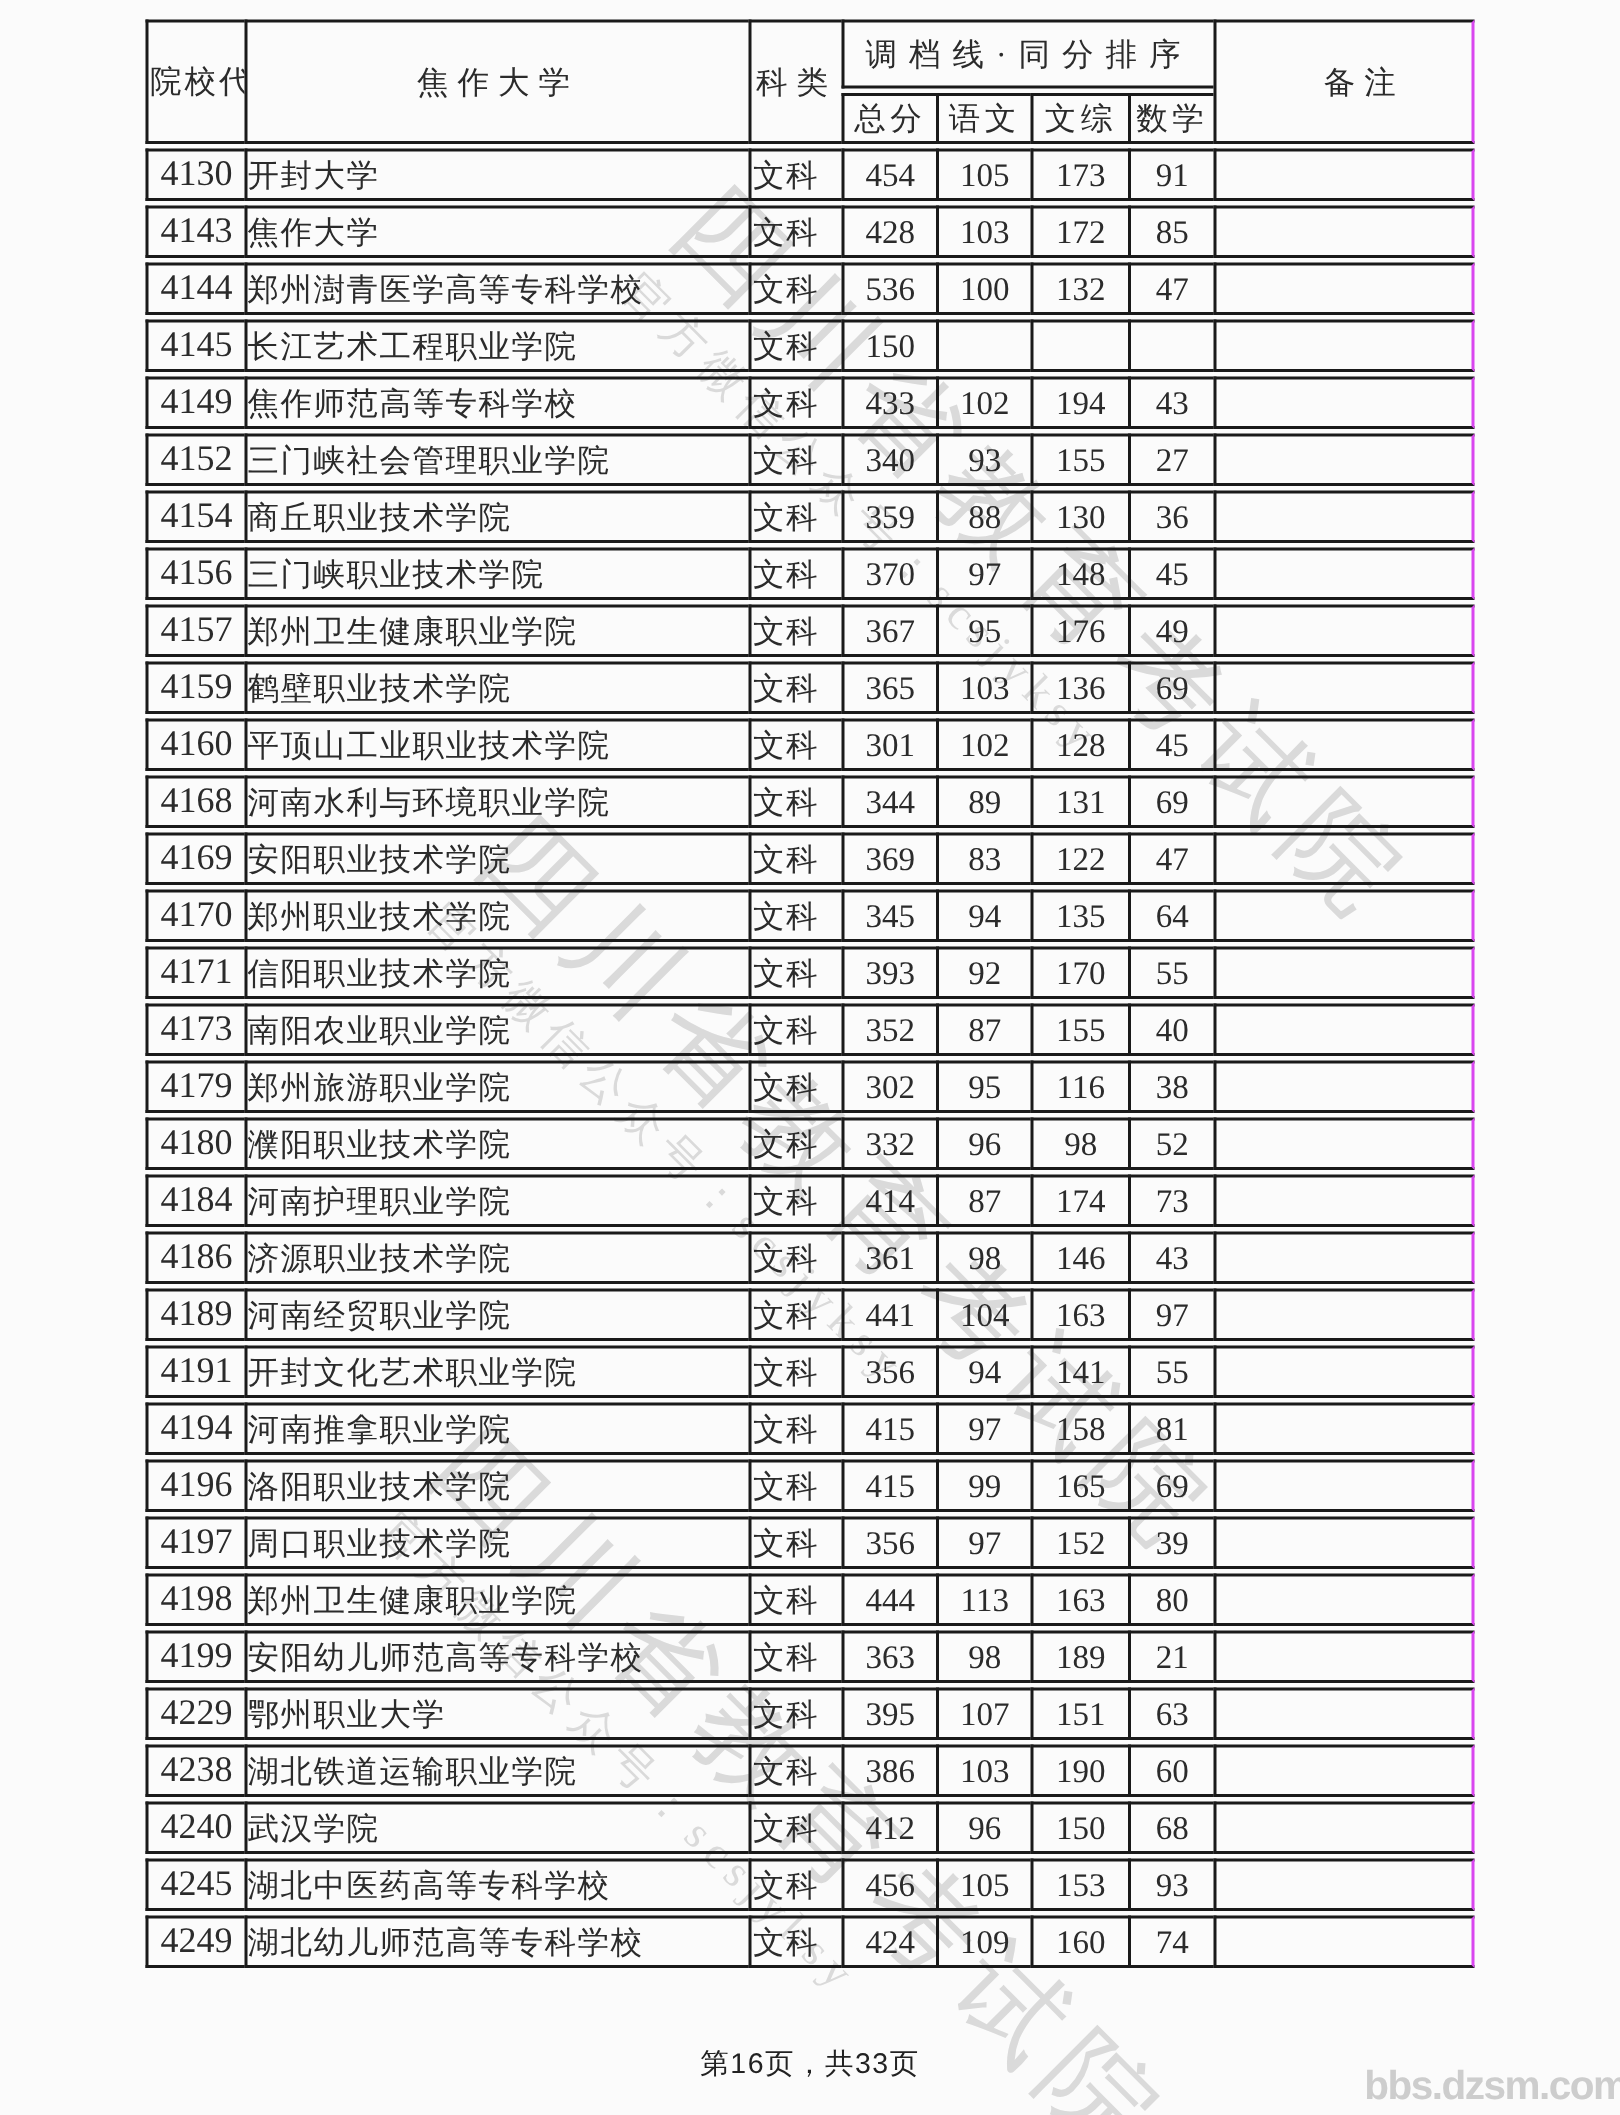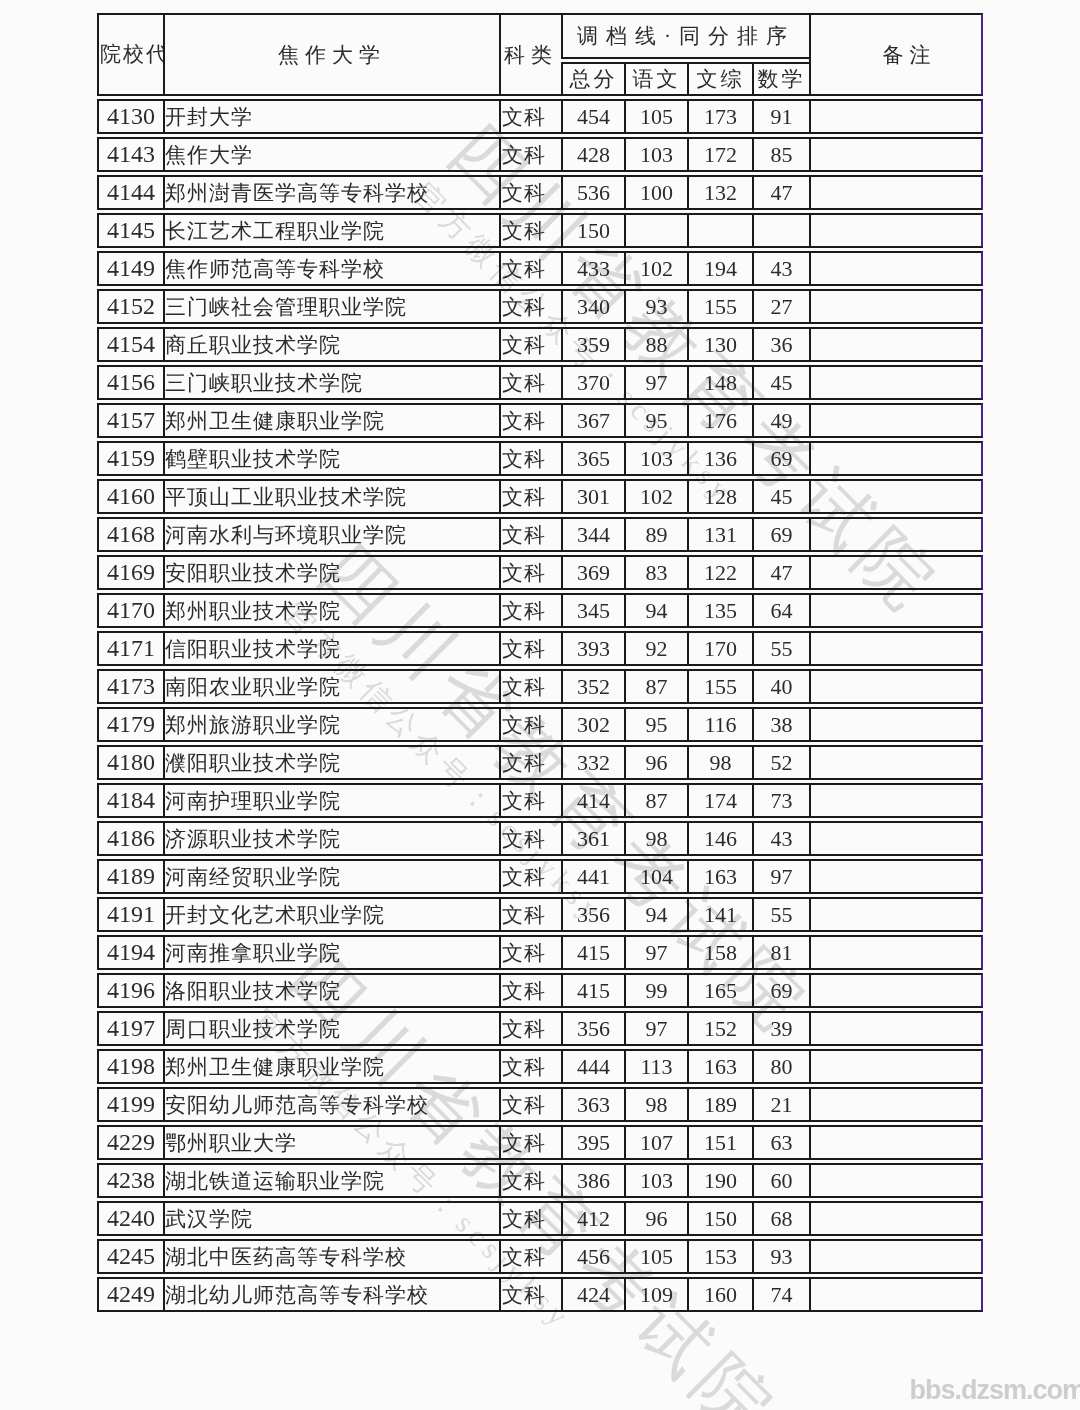--- a/index.html
+++ b/index.html
@@ -40,21 +40,21 @@
   table.score th,table.score td{
     box-sizing:border-box;
     background:transparent;
     border-top:2px solid #1a1a1a;
     border-bottom:2px solid #1a1a1a;
     border-left:2px solid #1a1a1a;
     font-weight:normal;
     overflow:hidden;
     white-space:nowrap;
   }
-  .edge-right{border-right:2px solid #4c1d95;padding-left:28px;}
+  .edge-right{border-right:2px solid #d946ef;padding-left:28px;}
   thead th{text-align:center;font-size:21px;}
   .th-group{letter-spacing:8px;height:46px;}
   .th-span{height:46px;letter-spacing:6px;}
   .th-code{letter-spacing:2px;white-space:normal;line-height:1.25;}
   .th-sub{height:31px;letter-spacing:3px;}
   tbody td{height:35px;vertical-align:middle;}
   .c-code{font-size:24px;text-align:center;}
   .c-name{font-size:21px;text-align:left;padding-left:0;letter-spacing:1px;}
   .c-cat{font-size:21px;letter-spacing:1px;}
   .c-num{font-size:22px;text-align:center;}
@@ -438,15 +438,16 @@
     <td class="c-cat">文科</td>
     <td class="c-num">424</td>
     <td class="c-num">109</td>
     <td class="c-num">160</td>
     <td class="c-num">74</td>
     <td class="c-remark edge-right"></td>
   </tr>
       </tbody>
   </table>
 
+  <div class="footer">第16页，共33页</div>
   <div class="corner">bbs.dzsm.com</div>
 
 </div>
 
 </body></html>

